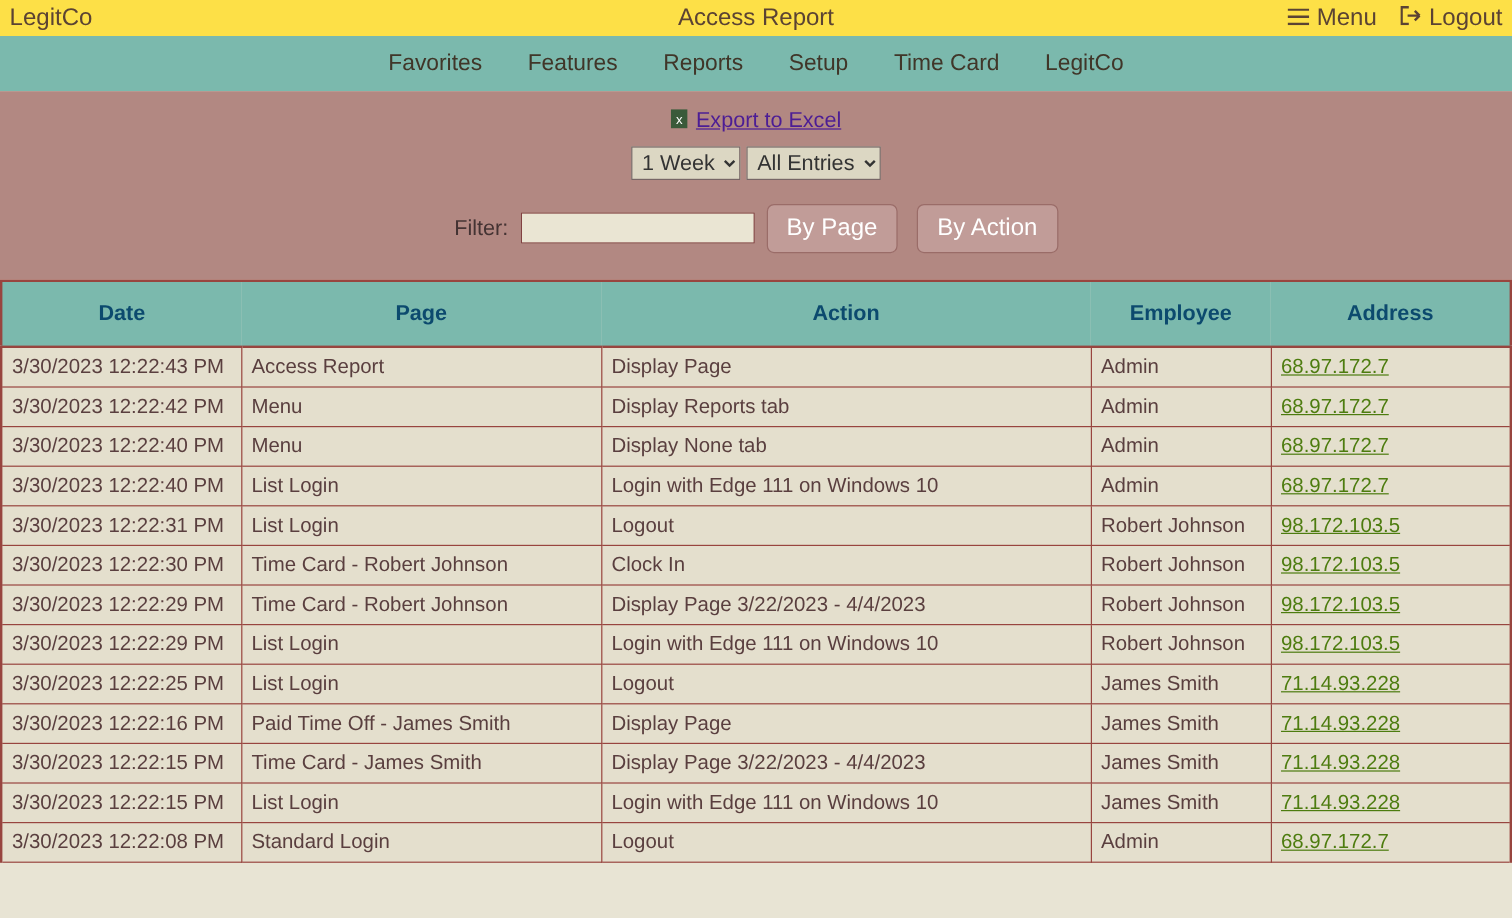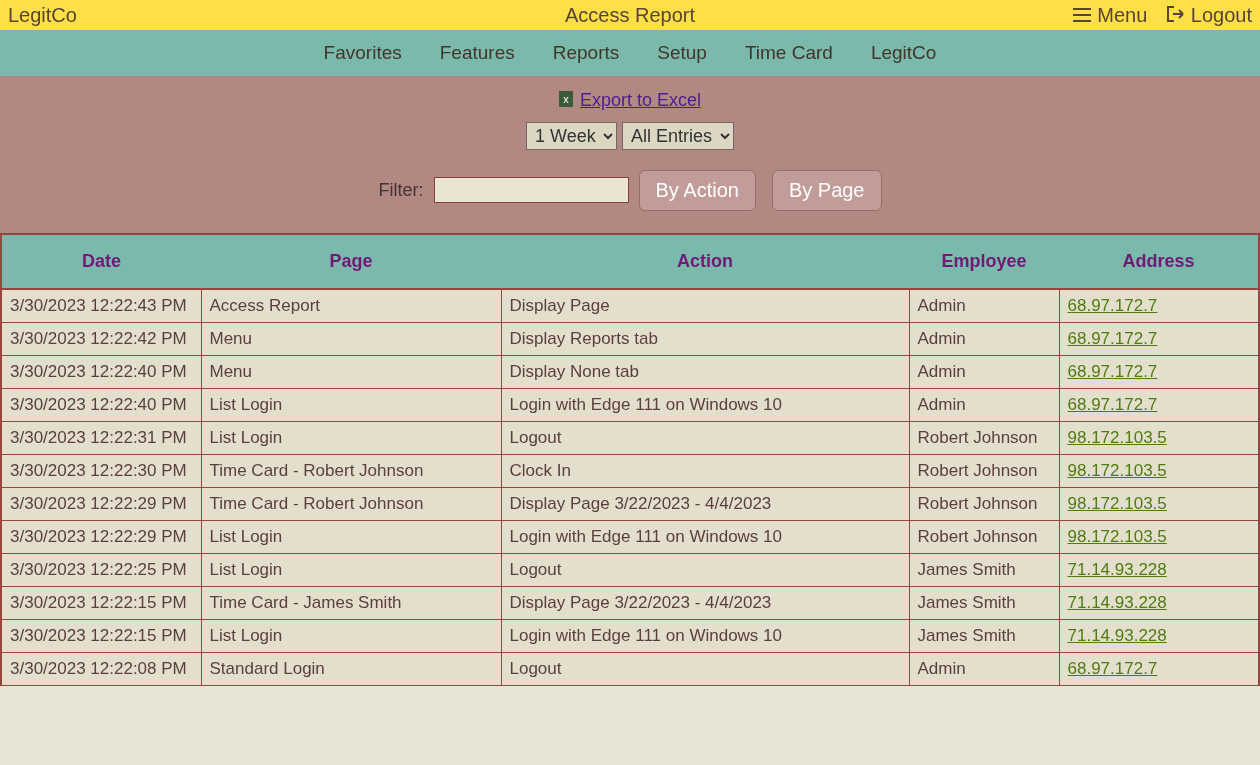--- a/index.html
+++ b/index.html
@@ -69,21 +69,21 @@
   table.access {
     width: 100%; border-collapse: collapse; table-layout: fixed;
     border-left: 2px solid #98453f; border-right: 2px solid #98453f;
   }
   table.access colgroup col.c-date { width: 200px; }
   table.access colgroup col.c-page { width: 300px; }
   table.access colgroup col.c-action { }
   table.access colgroup col.c-emp { width: 150px; }
   table.access colgroup col.c-addr { width: 200px; }
   table.access th {
-    background: #7bb9ad; color: #701a75;
+    background: #7bb9ad; color: #0c4a6e;
     padding: 16px 8px; font-weight: 600; font-size: 18px;
     border-bottom: 2px solid #98453f;
     border-right: 0;
     text-align: center;
   }
   table.access td {
     padding: 6px 8px;
     border: 1px solid #98453f;
     background: #e4dfcd;
     vertical-align: middle;
@@ -149,22 +149,22 @@
     <select>
       <option>1 Week</option>
     </select>
     <select>
       <option>All Entries</option>
     </select>
   </div>
   <div class="filter-row">
     <label>Filter:</label>
     <input type="text" value="" style="">
+    <button class="pill-btn">By Page</button>
     <button class="pill-btn">By Action</button>
-    <button class="pill-btn">By Page</button>
   </div>
 </div>
 
 <div class="data-section">
   <table class="access">
     <colgroup>
       <col class="c-date">
         <col class="c-page">
         <col class="c-action">
         <col class="c-emp">
@@ -237,20 +237,27 @@
           <td><a href="#">98.172.103.5</a></td>
         </tr>
         <tr>
           <td>3/30/2023 12:22:25 PM</td>
           <td>List Login</td>
           <td>Logout</td>
           <td>James Smith</td>
           <td><a href="#">71.14.93.228</a></td>
         </tr>
         <tr>
+          <td>3/30/2023 12:22:16 PM</td>
+          <td>Paid Time Off - James Smith</td>
+          <td>Display Page</td>
+          <td>James Smith</td>
+          <td><a href="#">71.14.93.228</a></td>
+        </tr>
+        <tr>
           <td>3/30/2023 12:22:15 PM</td>
           <td>Time Card - James Smith</td>
           <td>Display Page 3/22/2023 - 4/4/2023</td>
           <td>James Smith</td>
           <td><a href="#">71.14.93.228</a></td>
         </tr>
         <tr>
           <td>3/30/2023 12:22:15 PM</td>
           <td>List Login</td>
           <td>Login with Edge 111 on Windows 10</td>

